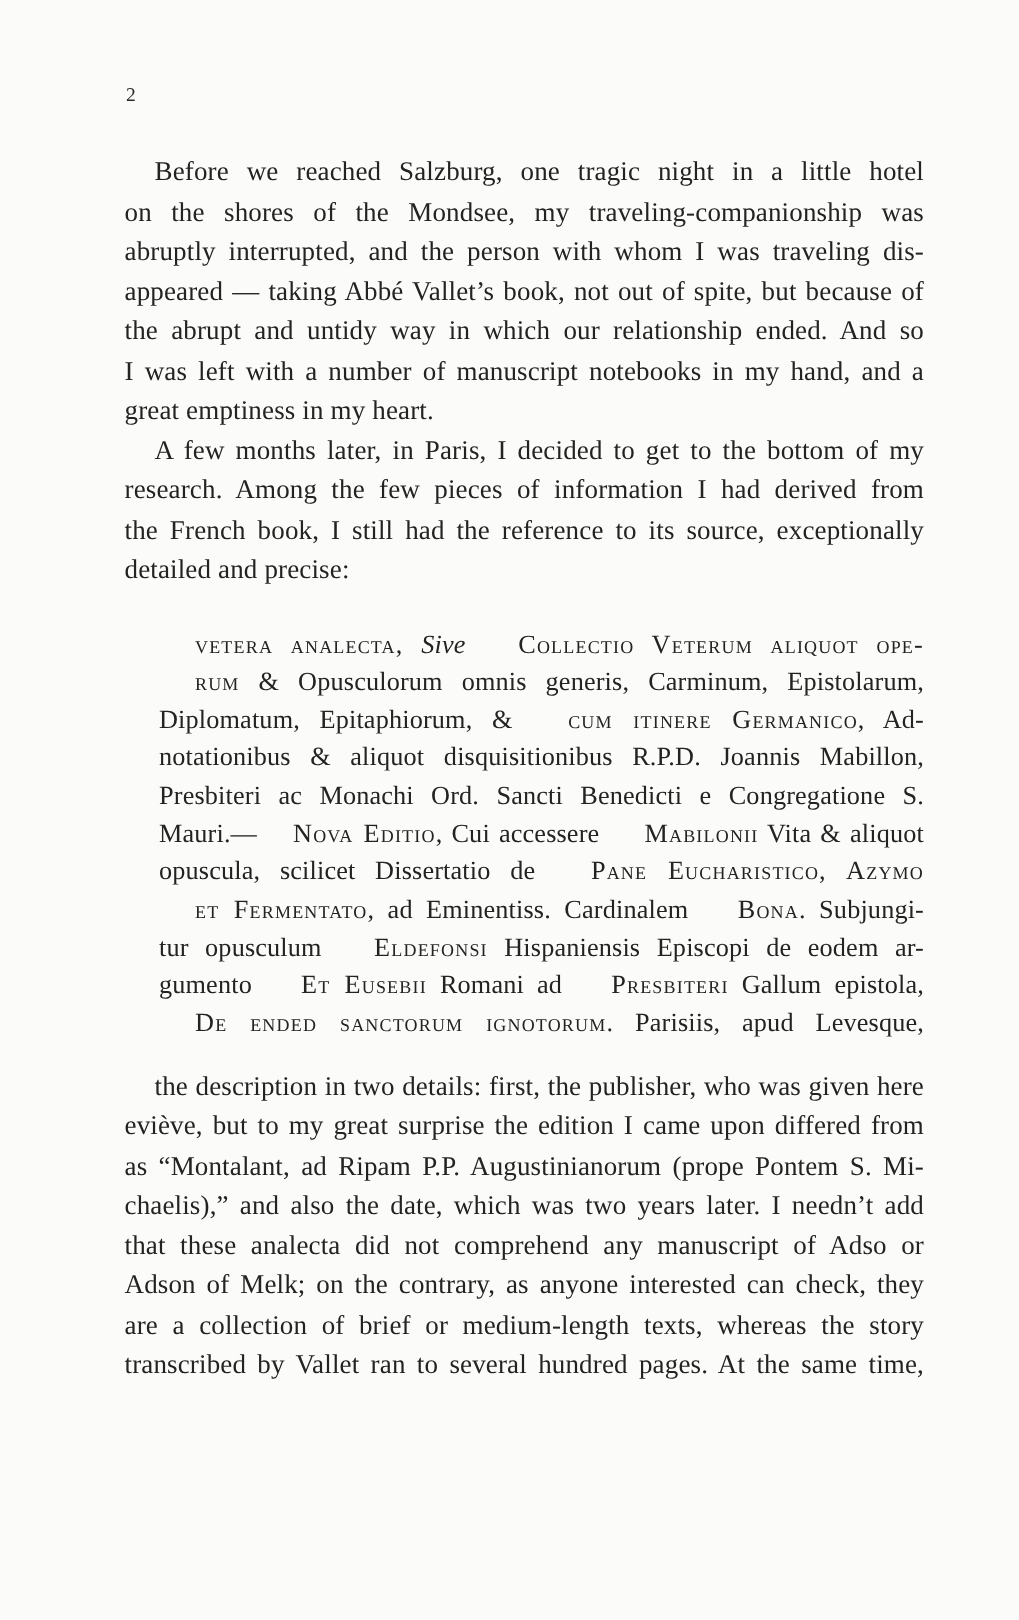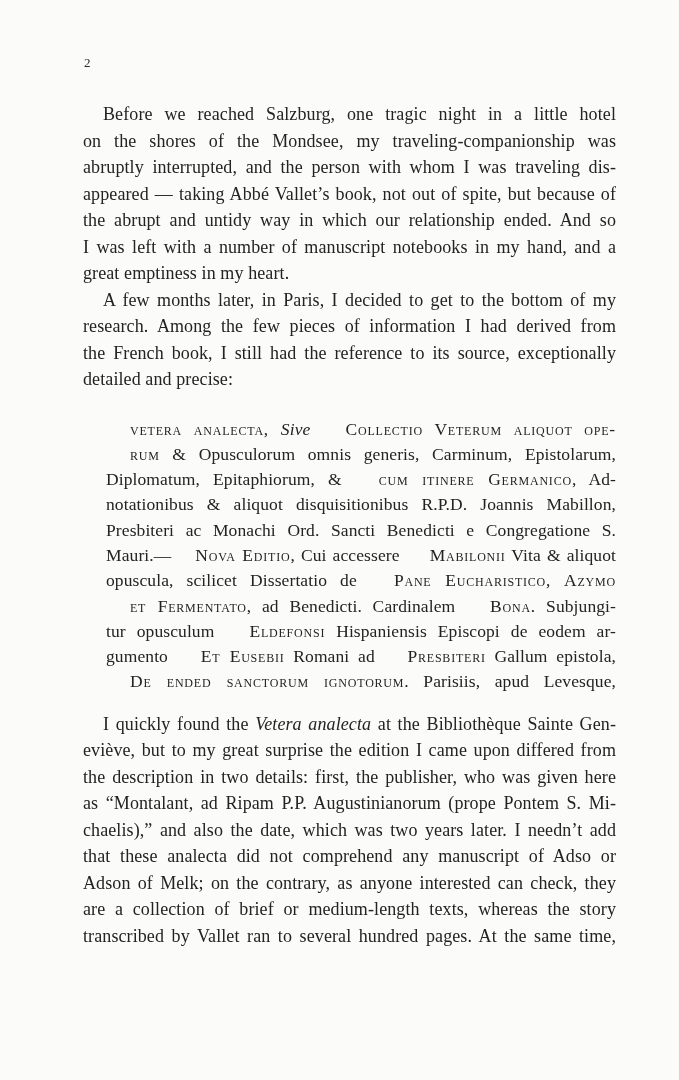--- a/index.html
+++ b/index.html
@@ -79,29 +79,28 @@
         <div class="line"><span class="n">detailed and precise:</span></div>
       </div>
       <div class="para quote">
         <div class="line j"><span class="sc">vetera analecta, </span><span class="i">Sive </span><span class="sc">Collectio Veterum aliquot ope-</span></div>
         <div class="line j"><span class="sc">rum</span><span class="n"> &amp; Opusculorum omnis generis, Carminum, Epistolarum,</span></div>
         <div class="line j"><span class="n">Diplomatum, Epitaphiorum, &amp; </span><span class="sc">cum itinere Germanico</span><span class="n">, Ad-</span></div>
         <div class="line j"><span class="n">notationibus &amp; aliquot disquisitionibus R.P.D. Joannis Mabillon,</span></div>
         <div class="line j"><span class="n">Presbiteri ac Monachi Ord. Sancti Benedicti e Congregatione S.</span></div>
         <div class="line j"><span class="n">Mauri.—</span><span class="sc">Nova Editio</span><span class="n">, Cui accessere </span><span class="sc">Mabilonii</span><span class="n"> Vita &amp; aliquot</span></div>
         <div class="line j"><span class="n">opuscula, scilicet Dissertatio de </span><span class="sc">Pane Eucharistico, Azymo</span></div>
-        <div class="line j"><span class="sc">et Fermentato</span><span class="n">, ad Benedicti. Cardinalem </span><span class="sc">Bona</span><span class="n">. Subjungi-</span></div>
+        <div class="line j"><span class="sc">et Fermentato</span><span class="n">, ad Eminentiss. Cardinalem </span><span class="sc">Bona</span><span class="n">. Subjungi-</span></div>
         <div class="line j"><span class="n">tur opusculum </span><span class="sc">Eldefonsi</span><span class="n"> Hispaniensis Episcopi de eodem ar-</span></div>
         <div class="line j"><span class="n">gumento </span><span class="sc">Et Eusebii</span><span class="n"> Romani ad </span><span class="sc">Presbiteri</span><span class="n"> Gallum epistola,</span></div>
         <div class="line j"><span class="sc">De ended sanctorum ignotorum</span><span class="n">. Parisiis, apud Levesque,</span></div>
       </div>
       <div class="para body">
-        <div class="line j"><span class="n">I quickly found the </span><span class="i">Vetera analecta</span><span class="n"> at the Bibliothèque Sainte Gen-</span></div>
+        <div class="line j"><span class="n">the description in two details: first, the publisher, who was given here</span></div>
         <div class="line j"><span class="n">eviève, but to my great surprise the edition I came upon differed from</span></div>
-        <div class="line j"><span class="n">the description in two details: first, the publisher, who was given here</span></div>
         <div class="line j"><span class="n">as “Montalant, ad Ripam P.P. Augustinianorum (prope Pontem S. Mi-</span></div>
         <div class="line j"><span class="n">chaelis),” and also the date, which was two years later. I needn’t add</span></div>
         <div class="line j"><span class="n">that these analecta did not comprehend any manuscript of Adso or</span></div>
         <div class="line j"><span class="n">Adson of Melk; on the contrary, as anyone interested can check, they</span></div>
         <div class="line j"><span class="n">are a collection of brief or medium-length texts, whereas the story</span></div>
         <div class="line j"><span class="n">transcribed by Vallet ran to several hundred pages. At the same time,</span></div>
       </div>
     </div>
 </div>
 

